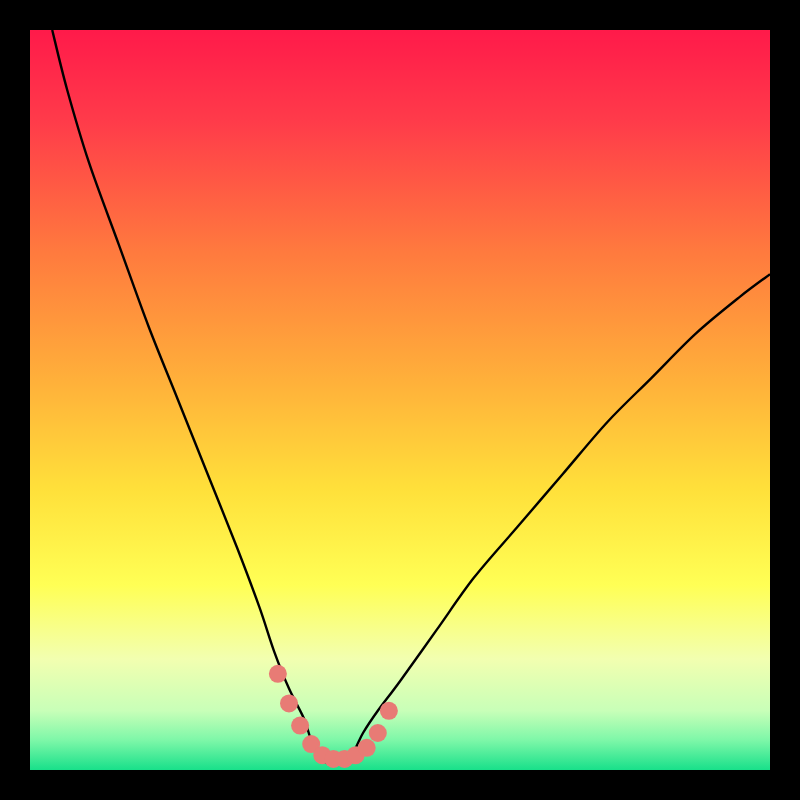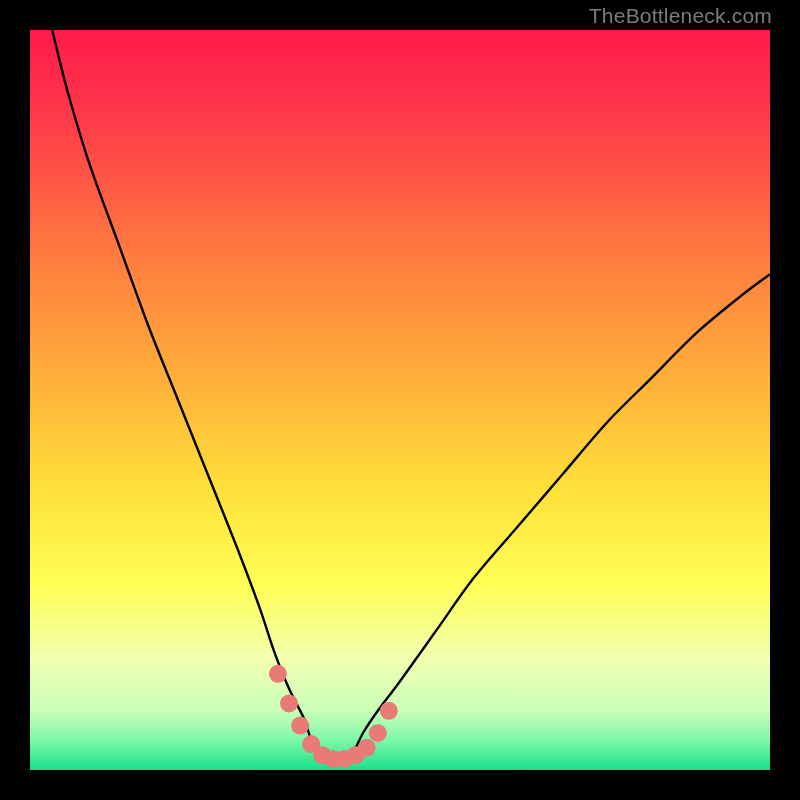--- a/index.html
+++ b/index.html
@@ -84,15 +84,14 @@
           <circle cx="314.50" cy="728.90" r="9" fill="#e87b75"></circle>
           <circle cx="325.60" cy="725.20" r="9" fill="#e87b75"></circle>
           <circle cx="336.70" cy="717.80" r="9" fill="#e87b75"></circle>
           <circle cx="347.80" cy="703.00" r="9" fill="#e87b75"></circle>
           <circle cx="358.90" cy="680.80" r="9" fill="#e87b75"></circle>
         </g>
     </svg>
 
   </div>
 
-  <div class="watermark">TheBottleneck.com</div>
 
 </div>
 
 </body></html>

